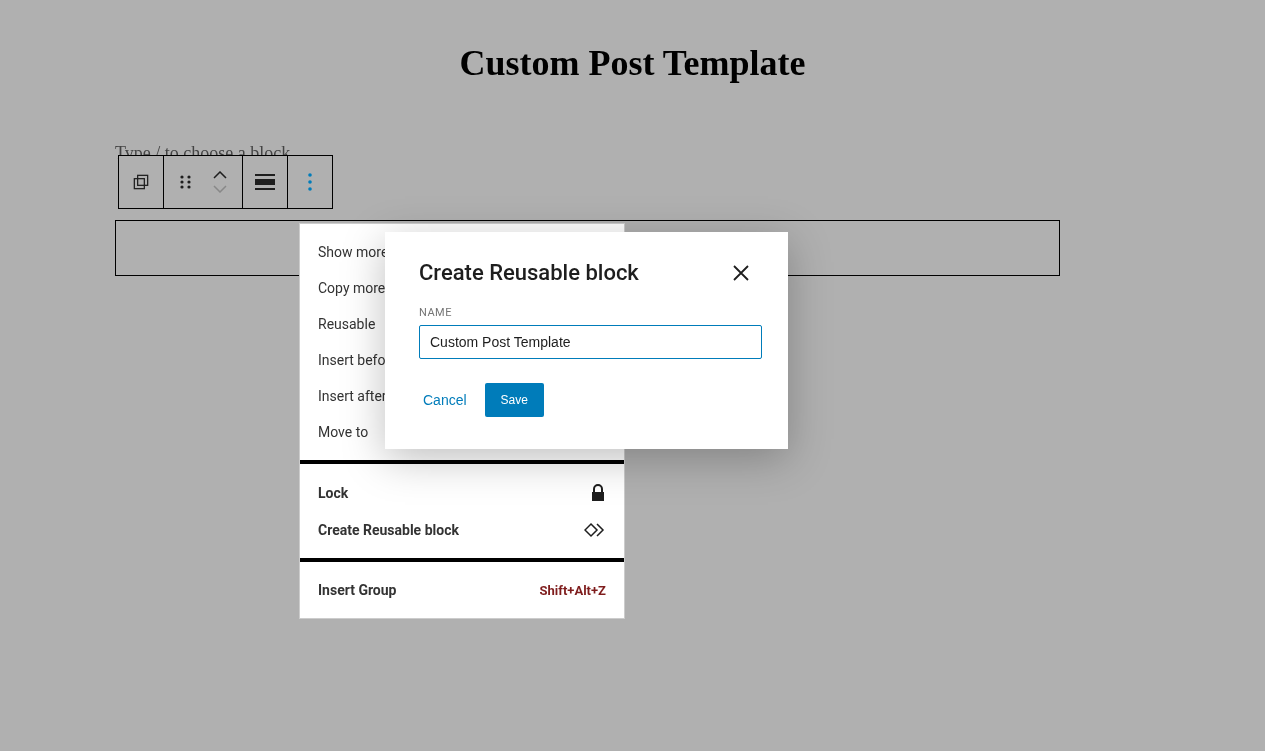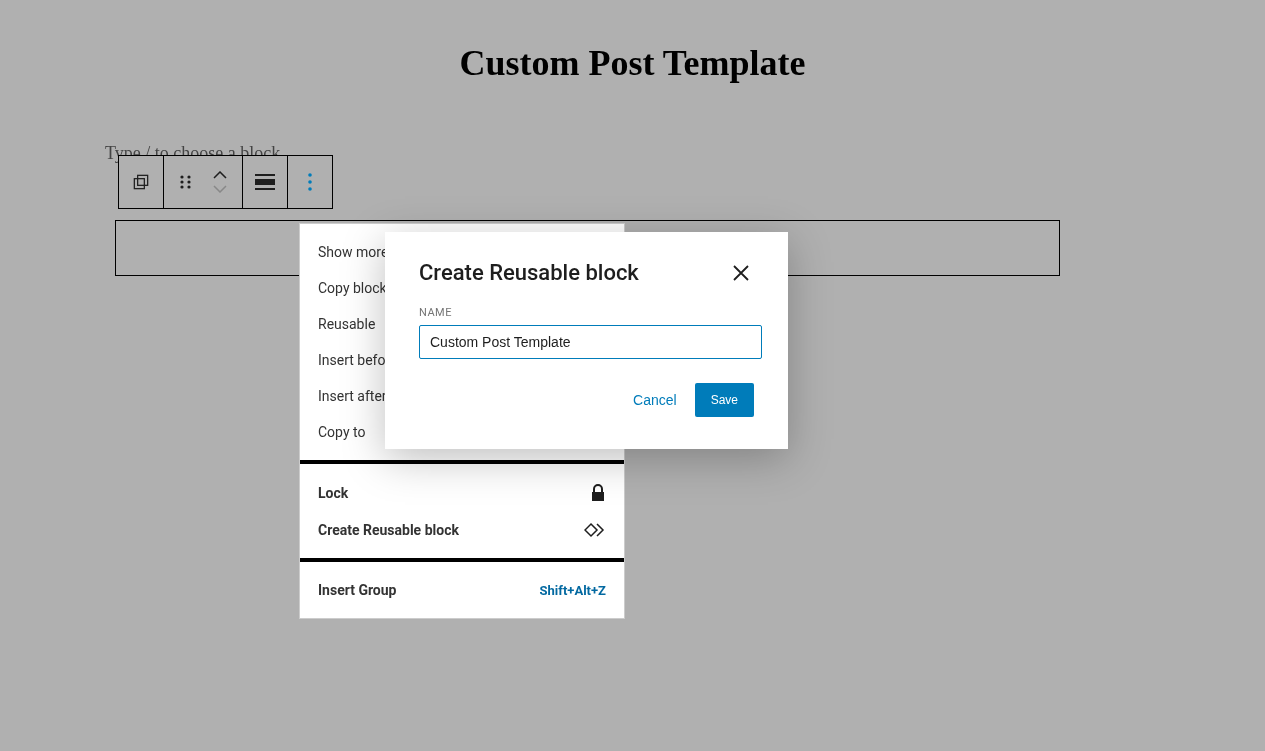--- a/index.html
+++ b/index.html
@@ -14,21 +14,21 @@
     .page-title {
       font-family: "Times New Roman", Times, serif;
       font-weight: bold;
       font-size: 36px;
       text-align: center;
       padding-top: 42px;
       color: #000;
     }
     .placeholder-text {
       position: absolute;
-      left: 105px;
+      left: 115px;
       top: 143px;
       font-family: "Times New Roman", Times, serif;
       font-size: 18px;
       color: #444;
     }
     .toolbar {
       position: absolute;
       left: 118px;
       top: 155px;
       display: flex;
@@ -116,21 +116,21 @@
       width: 100%;
       border: 1.5px solid #007cba;
       padding: 8px 10px;
       font-size: 14px;
       color: #1e1e1e;
       outline: none;
       border-radius: 2px;
     }
     .dialog-footer {
       display: flex;
-      justify-content: flex-end;
+      justify-content: flex-start;
       align-items: center;
       gap: 14px;
       padding: 24px 34px 32px 34px;
     }
     .btn-cancel {
       background: none;
       border: none;
       color: #007cba;
       font-size: 14px;
       cursor: pointer;
@@ -138,21 +138,21 @@
     }
     .btn-save {
       background: #007cba;
       border: none;
       color: #fff;
       font-size: 12px;
       cursor: pointer;
       padding: 10px 16px;
       border-radius: 2px;
     }
-    .kbd { font-size: 13px; color: #0369a1; }
+    .kbd { font-size: 13px; color: #7f1d1d; }
     svg { display: block; }
   </style>
 </head>
 <body>
 
 <h1 class="page-title">Custom Post Template</h1>
 
 <div class="placeholder-text">Type / to choose a block</div>
 
 <div class="toolbar">
@@ -209,33 +209,33 @@
 </div>
 
 <div class="content-box"></div>
 
 <div class="context-menu">
   <div class="menu-section">
     <div class="menu-item">
         <span>Show more settings</span>
       </div>
     <div class="menu-item">
-        <span>Copy block</span>
+        <span>Copy more</span>
       </div>
     <div class="menu-item">
         <span>Reusable</span>
       </div>
     <div class="menu-item">
         <span>Insert before</span>
       </div>
     <div class="menu-item">
         <span>Insert after</span>
       </div>
     <div class="menu-item">
-        <span>Copy to</span>
+        <span>Move to</span>
       </div>
   </div>
   <div class="menu-section">
     <div class="menu-item">
       <span>Lock</span>
       <span>
         <svg width="16" height="18" viewBox="0 0 16 18">
             <rect x="2" y="8" width="12" height="9" fill="#1e1e1e"></rect>
             <path d="M4 8 V5 a4 4 0 0 1 8 0 V8" fill="none" stroke="#1e1e1e" stroke-width="2"></path>
           </svg>

